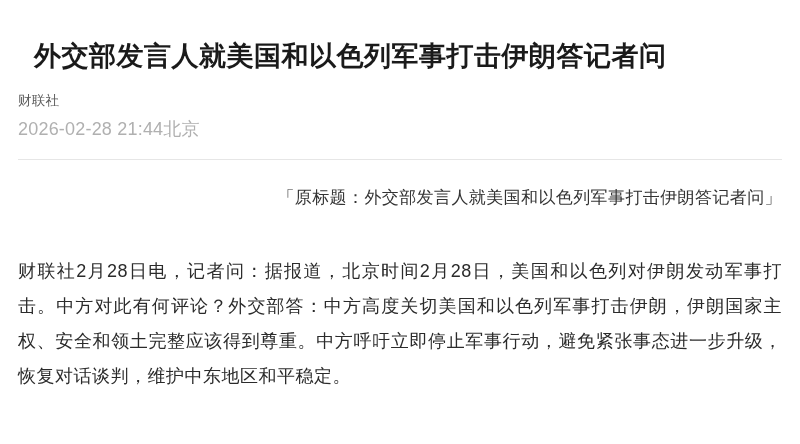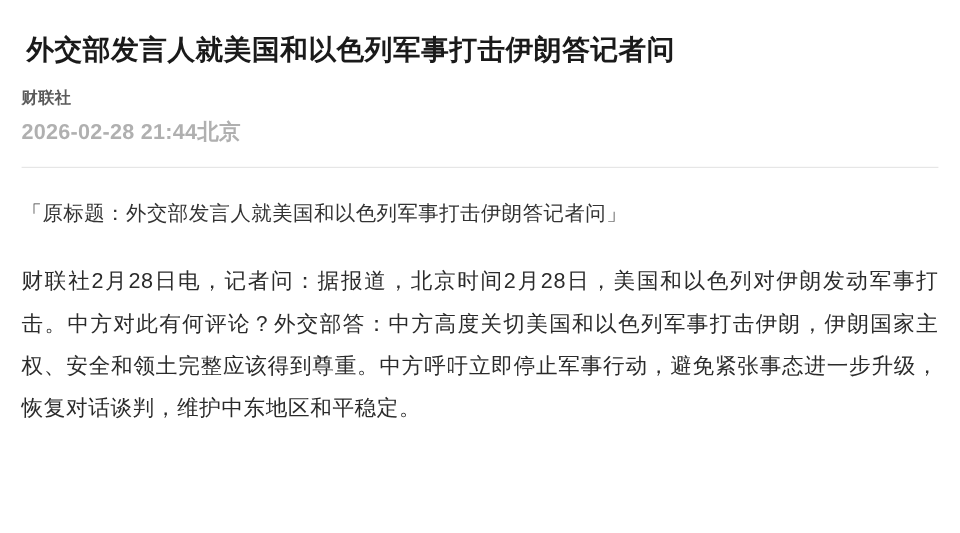--- a/index.html
+++ b/index.html
@@ -16,31 +16,30 @@
   }
   .page {
     box-sizing: border-box;
     width: 800px;
     height: 444px;
     padding: 0 18px;
     background: #ffffff;
     position: relative;
   }
   .article-title {
-    font-size: 23px;
+    font-size: 27px;
     font-weight: bold;
     line-height: 1.35;
     color: #1a1a1a;
     letter-spacing: 0.5px;
-    margin: 4px;
+    margin: 16px;
     padding-top: 22px;
   }
   .meta {
     margin-top: 14px;
-    font-weight: bold;
   }
   .meta-source {
     font-size: 13.5px;
     color: #5a5a5a;
     line-height: 1.6;
     letter-spacing: 0.3px;
   }
   .meta-time {
     font-size: 18px;
     color: #b0b0b0;
@@ -53,26 +52,27 @@
     border-top: 1px solid #e6e6e6;
     margin: 14px 0 0 0;
     width: 100%;
   }
   .original-title {
     font-size: 17px;
     color: #333333;
     line-height: 1.6;
     margin-top: 24px;
     letter-spacing: 0.4px;
+    text-align: right;
   }
   .body-text {
     font-size: 18px;
     color: #2b2b2b;
     line-height: 1.95;
-    margin-top: 26px;
+    margin-top: 43px;
     letter-spacing: 0.5px;
     text-align: justify;
   }
 </style>
 </head>
 <body>
 
 <div class="page">
 
   <h1 class="article-title">外交部发言人就美国和以色列军事打击伊朗答记者问</h1>

